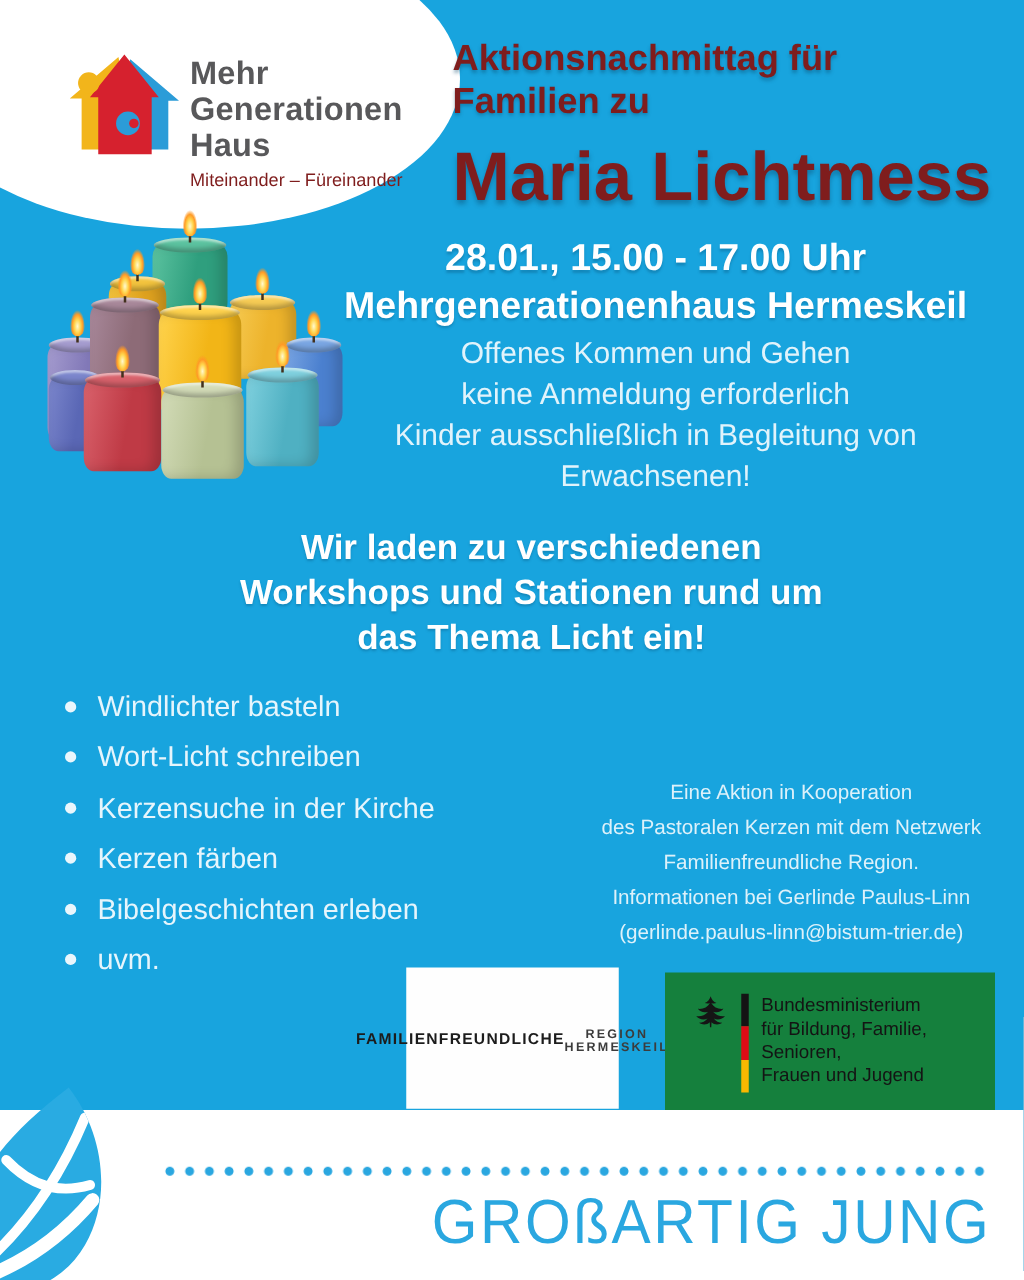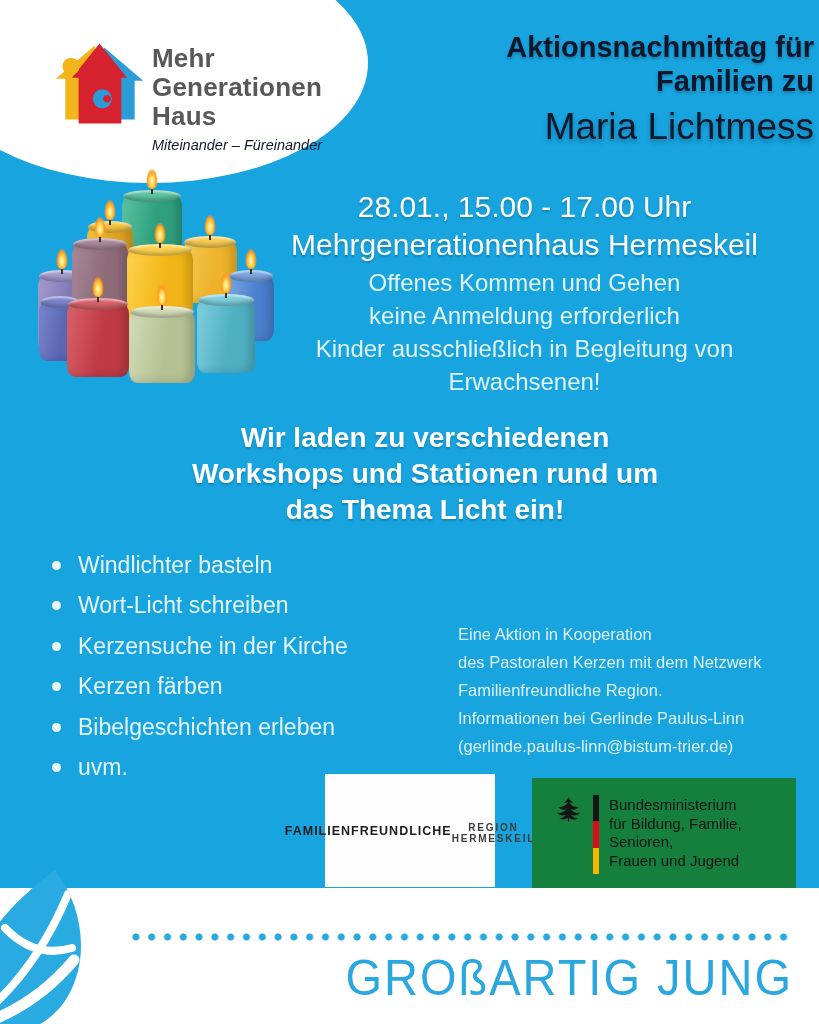--- a/index.html
+++ b/index.html
@@ -12,58 +12,58 @@
   }
 
   
   .ellipse {
     position:absolute; left:-68px; top:-57px; width:436px; height:240px;
     background:#ffffff; border-radius:50%;
   }
   .mgh-icon { position:absolute; left:52px; top:36px; width:95px; height:95px; }
   .mgh-text { position:absolute; left:152px; top:44px; }
   .mgh-line { font-size:26px; font-weight:bold; color:#58585a; line-height:29px; letter-spacing:.2px; }
-  .mgh-tagline { font-size:14.5px; font-style:italic; color:#0f172a; margin-top:6px; }
-
-  .title-block { position:absolute; left:362px; top:30px; width:452px; text-align:right; color:#0f172a; }
+  .mgh-tagline { font-size:14.5px; color:#7f1d1d; margin-top:6px; }
+
+  .title-block { position:absolute; left:362px; top:30px; width:452px; text-align:left; color:#7f1d1d; }
   .title-line { font-size:29px; font-weight:800; line-height:34px; text-shadow:0 2px 3px rgba(8,70,106,.40); }
-  .title-big  { font-size:37px; font-weight:400; line-height:52px; margin-top:3px; text-shadow:0 3px 4px rgba(8,70,106,.45); }
+  .title-big  { font-size:55px; font-weight:700; line-height:52px; margin-top:17px; text-shadow:0 3px 4px rgba(8,70,106,.45); }
 
   
   .candles { position:absolute; left:15px; top:183px; width:280px; height:212px; }
   .candle { position:absolute; border-radius:8px/11px; box-shadow:inset -6px 0 10px rgba(0,0,0,.18); }
   .candle .cap {
     position:absolute; top:-5px; left:1px; right:1px; height:12px; border-radius:50%;
     box-shadow:inset 0 -3px 4px rgba(0,0,0,.28), inset 0 2px 2px rgba(255,255,255,.55);
   }
   .candle .wick { position:absolute; top:-9px; left:50%; width:2px; height:8px; margin-left:-1px; background:#42301d; }
   .candle .flame {
     position:absolute; top:-27px; left:50%; width:12px; height:21px; margin-left:-6px;
     background:radial-gradient(50% 62% at 50% 62%, #fff9cf 0%, #ffd54d 42%, #ff9a26 72%, rgba(255,130,25,0) 100%);
     border-radius:50% 50% 50% 50% / 64% 64% 36% 36%;
     filter:blur(.3px);
   }
 
   
   .event-block { position:absolute; left:230px; top:188px; width:589px; text-align:center; }
-  .event-strong { font-size:30px; font-weight:400; color:#ffffff; line-height:38px; text-shadow:0 2px 2px rgba(8,70,106,.30); }
+  .event-strong { font-size:30px; font-weight:700; color:#ffffff; line-height:38px; text-shadow:0 2px 2px rgba(8,70,106,.30); }
   .event-notes { margin-top:2px; }
   .event-note { font-size:24px; color:#e1f3fb; line-height:33px; }
 
   .invite-block { position:absolute; left:100px; top:420px; width:650px; text-align:center; }
   .invite-line { font-size:28px; font-weight:800; color:#ffffff; line-height:36px; text-shadow:0 2px 2px rgba(8,70,106,.30); }
 
   
   .bullets { position:absolute; left:52px; top:545px; list-style:none; }
   .bullets li { display:flex; align-items:center; height:40.5px; }
   .bullet-dot { width:9px; height:9px; border-radius:50%; background:#eaf6fc; margin-right:17px; flex:none; }
   .bullet-text { font-size:23px; color:#e6f5fc; }
 
   
-  .coop-block { position:absolute; left:458px; top:620px; width:350px; }
+  .coop-block { position:absolute; left:458px; top:620px; width:350px; text-align:center; }
   .coop-line { font-size:16.5px; color:#ddf1fa; line-height:28px; }
 
   
   .fam-box {
     position:absolute; left:325px; top:774px; width:170px; height:113px; background:#fefefe;
     display:flex; align-items:center; justify-content:center; text-align:center;
   }
   .fam-rainbow { width:66px; height:40px; margin-bottom:9px; }
   .fam-t1 { font-size:12.5px; font-weight:800; letter-spacing:1px; color:#1c1c1c; }
   .fam-t2 { font-size:10px; font-weight:600; letter-spacing:1.8px; color:#3c3c3c; margin-top:4px; }

